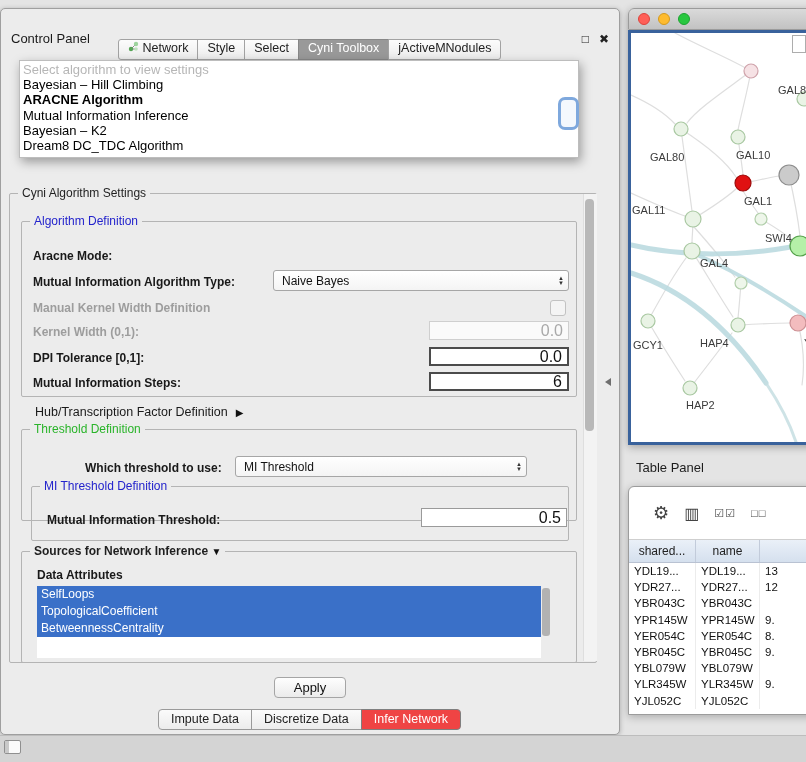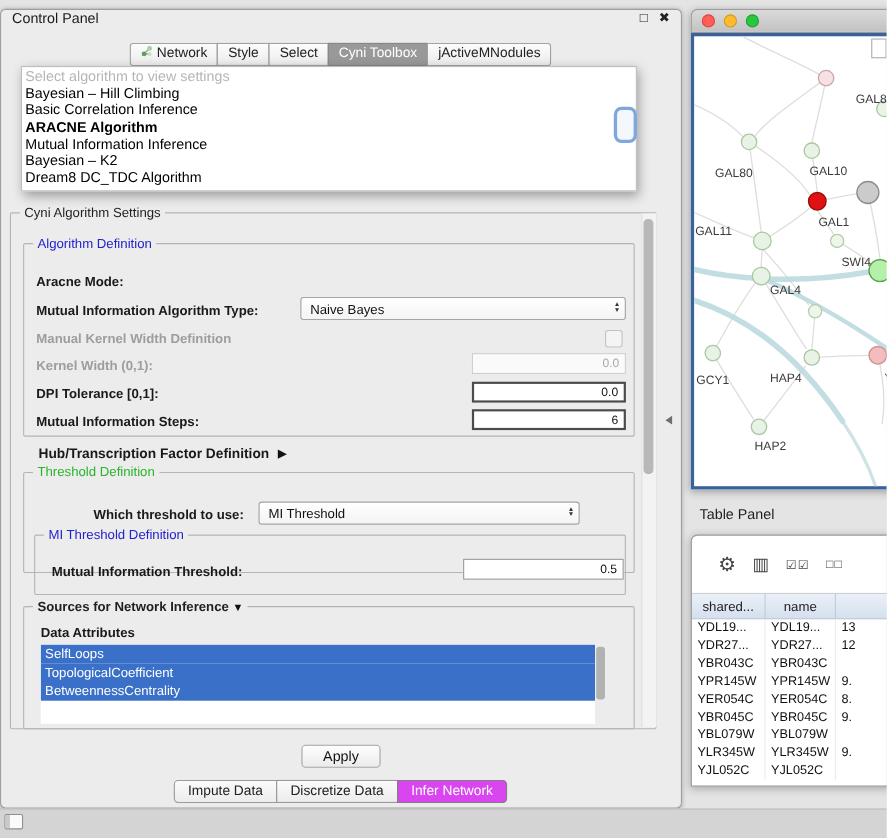--- a/index.html
+++ b/index.html
@@ -3,22 +3,22 @@
 <meta charset="utf-8">
 <style>
   html,body{margin:0;padding:0}
   body{width:806px;height:762px;overflow:hidden;background:#e4e4e4;
        font-family:"Liberation Sans",sans-serif;position:relative;-webkit-font-smoothing:antialiased}
   .desktop{position:absolute;inset:0}
 
   
   .cp{position:absolute;left:0;top:8px;width:620px;height:727px;background:#ececec;
       border:1px solid #9f9f9f;border-radius:5px;box-shadow:0 1px 5px rgba(0,0,0,.25);box-sizing:border-box}
-  .cp-titlebar{position:absolute;top:0;left:0;right:0;height:24px;display:flex;align-items:flex-start;
-      padding:0 10px;font-size:13px;color:#1a1a1a}
+  .cp-titlebar{position:absolute;top:0;left:0;right:0;height:24px;display:flex;align-items:flex-end;
+      padding:13px 10px;font-size:13px;color:#1a1a1a}
   .win-btns{margin-left:auto;display:flex;gap:10px;font-size:12px;color:#222}
   .wbtn{cursor:default}
   .tabbar{position:absolute;top:30px;left:0;right:0;display:flex;justify-content:center;height:21px}
   .tab{display:flex;align-items:flex-end;gap:4px;padding:4px 9px;font-size:12.5px;color:#222;
       background:linear-gradient(#fcfcfc,#ececec);border:1px solid #a2a2a2;margin-left:-1px;box-sizing:border-box}
   .tab:first-child{border-radius:3px 0 0 3px}
   .tab:last-child{border-radius:0 3px 3px 0}
   .tab.selected{background:#999;color:#fff;border-color:#878787}
 
   
@@ -54,47 +54,47 @@
       padding:0 20px 0 8px;box-sizing:border-box}
   .stepper{position:absolute;right:4px;top:50%;transform:translateY(-50%);display:flex;flex-direction:column;
       align-items:center;font-size:6px;line-height:5.5px;color:#333}
   #combo-aracne{left:100px;top:235px;width:468px}
   #combo-mit{left:272px;top:261px;width:296px}
   #combo-which{left:234px;top:447px;width:292px}
 
   .checkbox{position:absolute;width:14px;height:14px;background:#f4f4f4;border:1px solid #c2c2c2;border-radius:3px}
   #chk-manual{left:549px;top:291px}
 
-  input.fld{position:absolute;height:19px;font-size:11px;text-align:right;padding:0 5px;box-sizing:border-box;
+  input.fld{position:absolute;height:19px;font-size:16px;text-align:right;padding:0 5px;box-sizing:border-box;
       font-family:inherit;background:#fff;color:#111;outline:none}
   #fld-kernel{left:428px;top:312px;width:140px;border:1px solid #cfcfcf;background:#fafafa;color:#a9a9a9}
   #fld-dpi{left:428px;top:338px;width:140px;border:2px solid #4b4b4b}
   #fld-steps{left:428px;top:363px;width:140px;border:2px solid #4b4b4b}
   #fld-mithr{left:420px;top:499px;width:146px;border:1px solid #9a9a9a}
 
-  .hub-row{position:absolute;left:34px;top:396px;font-size:12.5px;font-weight:bold;color:#191919;
+  .hub-row{position:absolute;left:34px;top:396px;font-size:12.5px;font-weight:normal;color:#191919;
       display:flex;align-items:center;gap:8px}
   .tri{font-size:10px;color:#111}
 
   .attr-list{position:absolute;left:36px;top:577px;width:514px;height:72px;background:#fff;overflow:hidden}
   .attr-item{height:17px;line-height:17px;padding-left:4px;font-size:12px;background:#3a70c8;color:#fff;
       width:504px;box-sizing:border-box;white-space:nowrap;overflow:hidden}
   .attr-scroll{position:absolute;left:540px;top:577px;width:10px;height:72px;background:#ececec}
   .attr-thumb{position:absolute;left:541px;top:579px;width:8px;height:48px;background:#b2b2b2;border-radius:3px}
 
   .apply-btn{position:absolute;left:50%;transform:translateX(-50%);top:668px;width:72px;height:21px;
       border:1px solid #a5a5a5;border-radius:4px;background:linear-gradient(#fefefe,#ebebeb);
       font-size:13px;text-align:center;line-height:19px;color:#111;box-sizing:border-box}
 
   .btabs{position:absolute;left:0;right:0;top:700px;display:flex;justify-content:center;height:21px}
   .btab{padding:0 12px;line-height:19px;font-size:12.5px;color:#222;background:linear-gradient(#fbfbfb,#ececec);
       border:1px solid #9a9a9a;margin-left:-1px;box-sizing:border-box}
   .btab:first-child{border-radius:4px 0 0 4px}
   .btab:last-child{border-radius:0 4px 4px 0}
-  .btab.selected{background:#d946ef;color:#fff;border-color:#7f7f7f}
+  .btab.selected{background:#ef4444;color:#fff;border-color:#7f7f7f}
 
   .sash{position:absolute;left:604px;top:369px;width:0;height:0;border-top:4px solid transparent;
       border-bottom:4px solid transparent;border-right:6px solid #6f6f6f}
 
   
   .netwin{position:absolute;left:628px;top:8px;width:195px;height:437px;background:#fff;
       border-radius:6px 6px 0 0;box-shadow:0 2px 8px rgba(0,0,0,.3)}
   .net-titlebar{height:22px;background:linear-gradient(#dadada,#c2c2c2);border:1px solid #9b9b9b;
       border-radius:6px 6px 0 0;display:flex;align-items:center;gap:8px;padding-left:9px;box-sizing:border-box}
   .light{width:12px;height:12px;border-radius:50%;box-sizing:border-box}
@@ -239,21 +239,20 @@
     <div class="btabs">
         <div class="btab">Impute Data</div>
         <div class="btab">Discretize Data</div>
         <div class="btab selected">Infer Network</div>
       </div>
 
     <div class="popup">
       <div class="popup-ph">Select algorithm to view settings</div>
       <div>
           <div class="popup-item">Bayesian – Hill Climbing</div>
-          <div class="popup-item">Basic Correlation Inference</div>
           <div class="popup-item bold">ARACNE Algorithm</div>
           <div class="popup-item">Mutual Information Inference</div>
           <div class="popup-item">Bayesian – K2</div>
           <div class="popup-item">Dream8 DC_TDC Algorithm</div>
         </div>
     </div>
     <div class="focus-frag"></div>
     <div class="sash"></div>
   </section>
 

